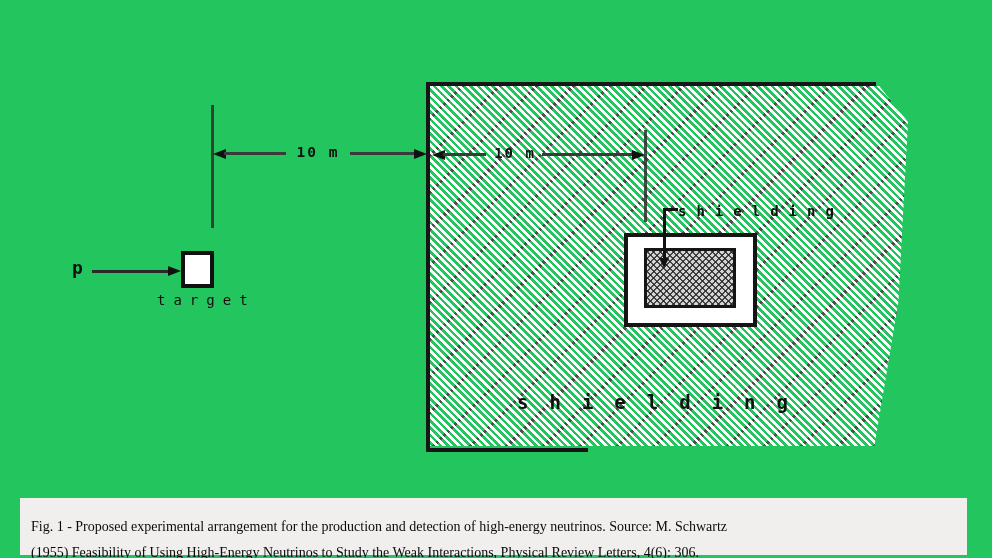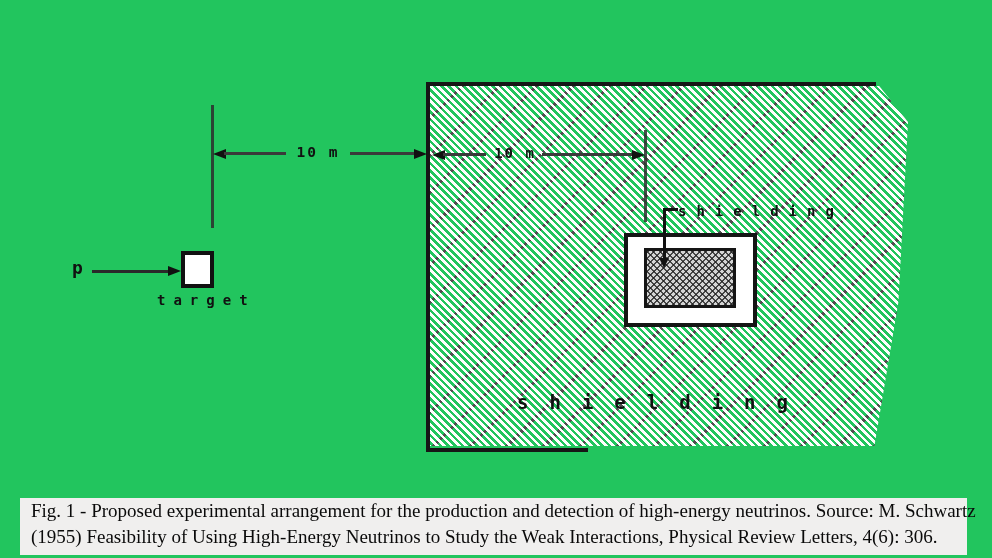--- a/index.html
+++ b/index.html
@@ -39,21 +39,21 @@
   .dim-label {
     font-weight:bold; font-size:14.5px; color:#111;
     letter-spacing:2px; text-align:center; white-space:nowrap;
   }
 
   
   .proton-label { left:72px; top:257px; font-size:18px; font-weight:bold; color:#111; }
   .beam-line { left:92px; top:270px; width:78px; height:3px; background:#2a2a2a; }
   .beam-ah { left:168px; top:266px; border-top:5.5px solid transparent; border-bottom:5.5px solid transparent; border-left:13px solid #111; }
   .target-box { left:181px; top:251px; width:33px; height:37px; border:4.5px solid #111; background:#fff; box-sizing:border-box; }
-  .target-label { left:157px; top:292px; font-size:14px; font-weight:bold; color:#111; letter-spacing:8px; white-space:nowrap; }
+  .target-label { left:157px; top:292px; font-size:14px; font-weight:normal; color:#111; letter-spacing:8px; white-space:nowrap; }
 
   
   .detector-outer { left:624px; top:233px; width:133px; height:94px; border:4px solid #151515; background:#ffffff; box-sizing:border-box; }
   .detector-inner {
     left:644px; top:248px; width:92px; height:60px;
     border:3px solid #151515; box-sizing:border-box;
     background-color:#d4d4d4;
     background-image:
       repeating-linear-gradient(45deg, rgba(35,35,35,0.8) 0 1.6px, transparent 1.6px 4.6px),
       repeating-linear-gradient(135deg, rgba(35,35,35,0.8) 0 1.6px, transparent 1.6px 4.6px);
@@ -64,23 +64,23 @@
   .leader-ah    { left:659px; top:258px; }
 
   
   .shielding-label { left:517px; top:391px; font-size:19px; font-weight:bold; color:#111; letter-spacing:21px; white-space:nowrap; }
 
   
   .caption-box {
     left:20px; top:498px; width:947px; height:57px;
     background:#f0efee;
     font-family:"Liberation Serif", serif;
-    font-size:19px; color:#0a0a0a;
+    font-size:14px; color:#0a0a0a;
     line-height:25.5px;
-    padding:0 0 0 11px;
+    padding:16px 0 0 11px;
     box-sizing:border-box;
     white-space:nowrap;
   }
 </style>
 </head>
 <body>
 
 <div class="canvas">
 
   <div class="abs shield-hatch"></div>

